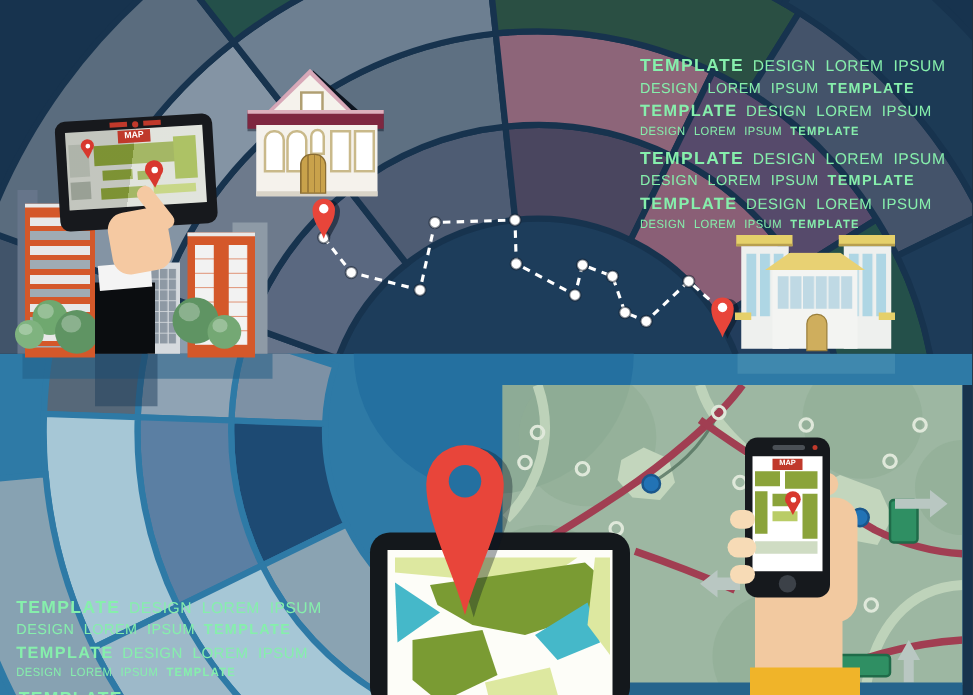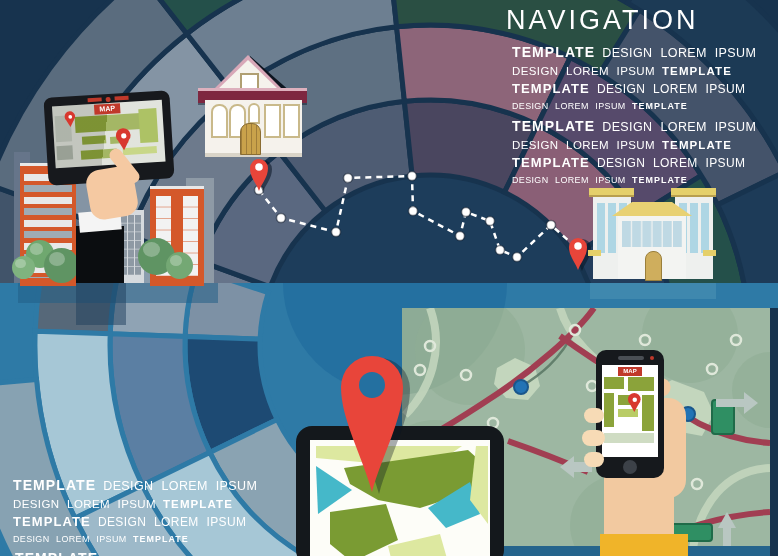--- a/index.html
+++ b/index.html
@@ -1,21 +1,21 @@
 <!DOCTYPE html>
 <html><head>
 <meta charset="utf-8">
 <style>
   html,body{margin:0;padding:0;background:#333;}
   .stage{position:relative;width:778px;height:556px;overflow:hidden;background:#17334e;
          font-family:"Liberation Sans",sans-serif;}
   .abs{position:absolute;}
   svg.layer{position:absolute;left:0;top:0;pointer-events:none;}
   
-  .tblock{position:absolute;color:#ffffff;}
+  .tblock{position:absolute;color:#86efac;}
   .tl{white-space:nowrap;letter-spacing:.4px;word-spacing:4px;line-height:1;}
   .tl b{font-weight:700;letter-spacing:1.1px;}
   .tl b:first-child{margin-right:7px;}
   .tl b:last-child{margin-left:7px;}
   .l1{font-size:12.5px;margin-bottom:6px;}
   .l1 b{font-size:14px;}
   .l2{font-size:11.5px;margin-bottom:5px;}
   .l3{font-size:12px;margin-bottom:6px;}
   .l3 b{font-size:13px;}
   .l4{font-size:9.5px;transform:scaleX(.94);transform-origin:left;}
@@ -292,21 +292,20 @@
   </div>
 
   <svg id="big-pin-svg" class="layer" width="778" height="556">
     <g id="big-pin-layer">
         <path d="M379,494 C369.08,457.25 348,421.55 348,389 A31,31 0 1 1 410,389 C410,421.55 388.92,457.25 379,494 Z" fill="rgba(10,20,35,0.35)"></path>
         <path d="M372,492 C362.08,455.25 341,419.55 341,387 A31,31 0 1 1 403,387 C403,419.55 381.92,455.25 372,492 Z" fill="#e8453a"></path>
         <circle cx="372" cy="385" r="13" fill="#2470a0"></circle>
       </g>
   </svg>
 
-  <div class="title">NAVIGATION</div>
 
   <div class="tblock" style="left:512px;top:45px;">
     <div class="tl l1"><b>TEMPLATE</b><span>DESIGN LOREM IPSUM</span></div>
     <div class="tl l2"><span>DESIGN LOREM IPSUM</span><b>TEMPLATE</b></div>
     <div class="tl l3"><b>TEMPLATE</b><span>DESIGN LOREM IPSUM</span></div>
     <div class="tl l4"><span>DESIGN LOREM IPSUM</span><b>TEMPLATE</b></div>
   </div>
 
   <div class="tblock" style="left:512px;top:119px;">
     <div class="tl l1"><b>TEMPLATE</b><span>DESIGN LOREM IPSUM</span></div>

